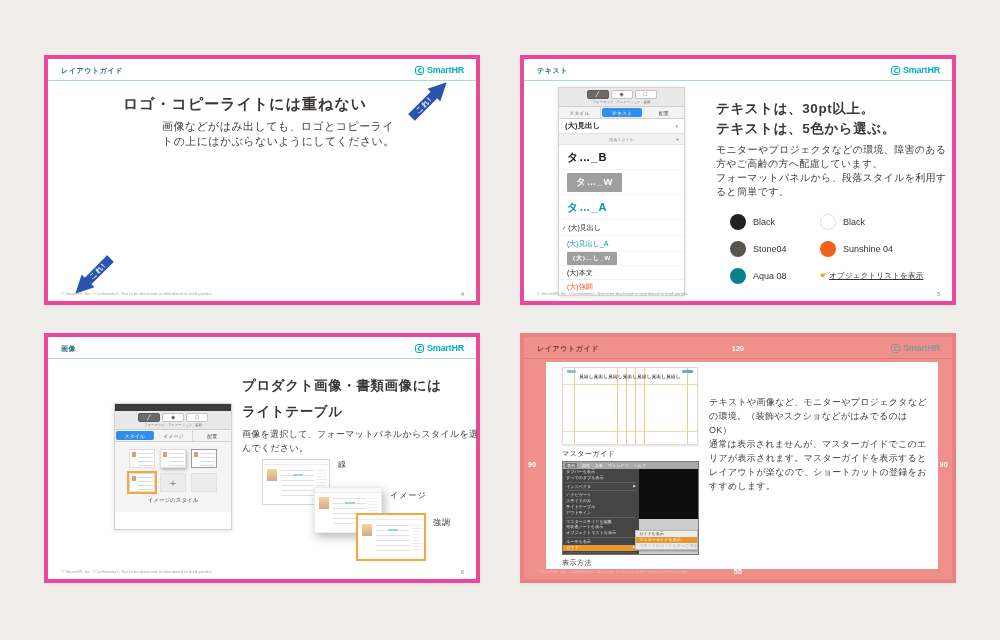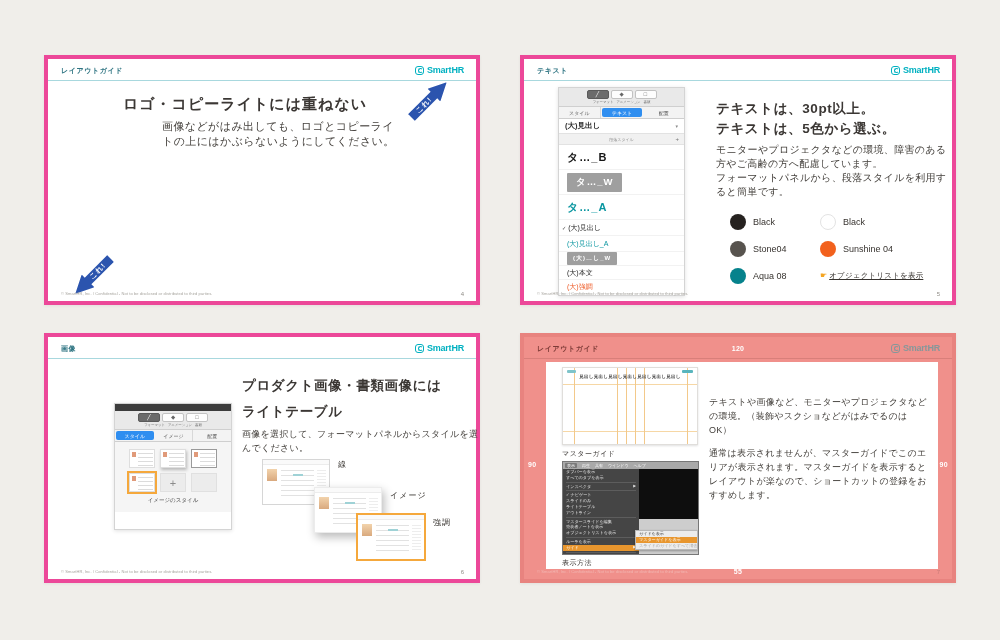--- a/index.html
+++ b/index.html
@@ -89,21 +89,21 @@
 #slide4 .footer{color:#f3b7b3}
 #slide4 .pagenum{color:#c97b76}
 .s4-white{position:absolute;left:22px;top:25px;width:392px;height:207px;background:#fff}
 .band-num{position:absolute;color:#fff;font-weight:bold;font-size:7px;letter-spacing:.3px}
 .bn-top{left:0;right:0;top:8px;text-align:center}
 .bn-left{left:4px;top:124px}
 .bn-right{right:4px;top:124px}
 .bn-bottom{left:0;right:0;bottom:4px;text-align:center}
 .s4-title{position:absolute;left:185px;top:36px;font-size:13px;font-weight:bold;color:#3b3734;letter-spacing:.8px}
 .s4-body{position:absolute;left:185px;top:58px;width:220px;font-size:9px;color:#44403c;line-height:14px;letter-spacing:.3px}
-.s4-body p+p{margin-top:9px}
+.s4-body p+p{}
 .gthumb{position:absolute;left:38px;top:30px;width:136px;height:78px;background:
   linear-gradient(#f3c98a,#f3c98a) 11px 0/1px 100% no-repeat,
   linear-gradient(#f3c98a,#f3c98a) 54px 0/1px 100% no-repeat,
   linear-gradient(#f3c98a,#f3c98a) 63px 0/1px 100% no-repeat,
   linear-gradient(#f3c98a,#f3c98a) 72px 0/1px 100% no-repeat,
   linear-gradient(#f3c98a,#f3c98a) 81px 0/1px 100% no-repeat,
   linear-gradient(#f3c98a,#f3c98a) 124px 0/1px 100% no-repeat,
   linear-gradient(#f6d7a5,#f6d7a5) 0 16px/100% 1px no-repeat,
   linear-gradient(#f6d7a5,#f6d7a5) 0 63px/100% 1px no-repeat,#fff;
   border:1px solid #e0dedb;box-shadow:0 1px 2px rgba(0,0,0,.12)}

